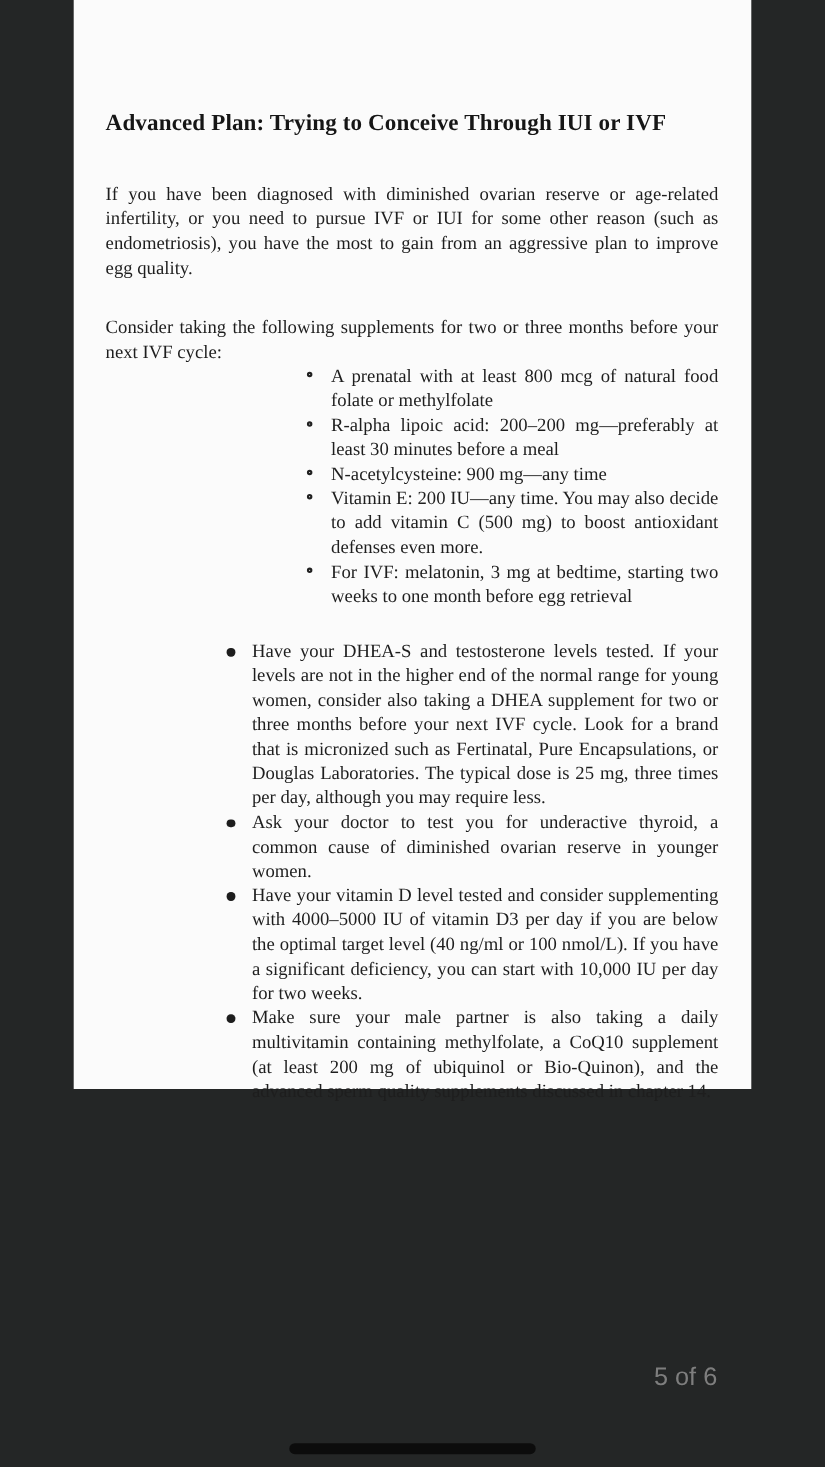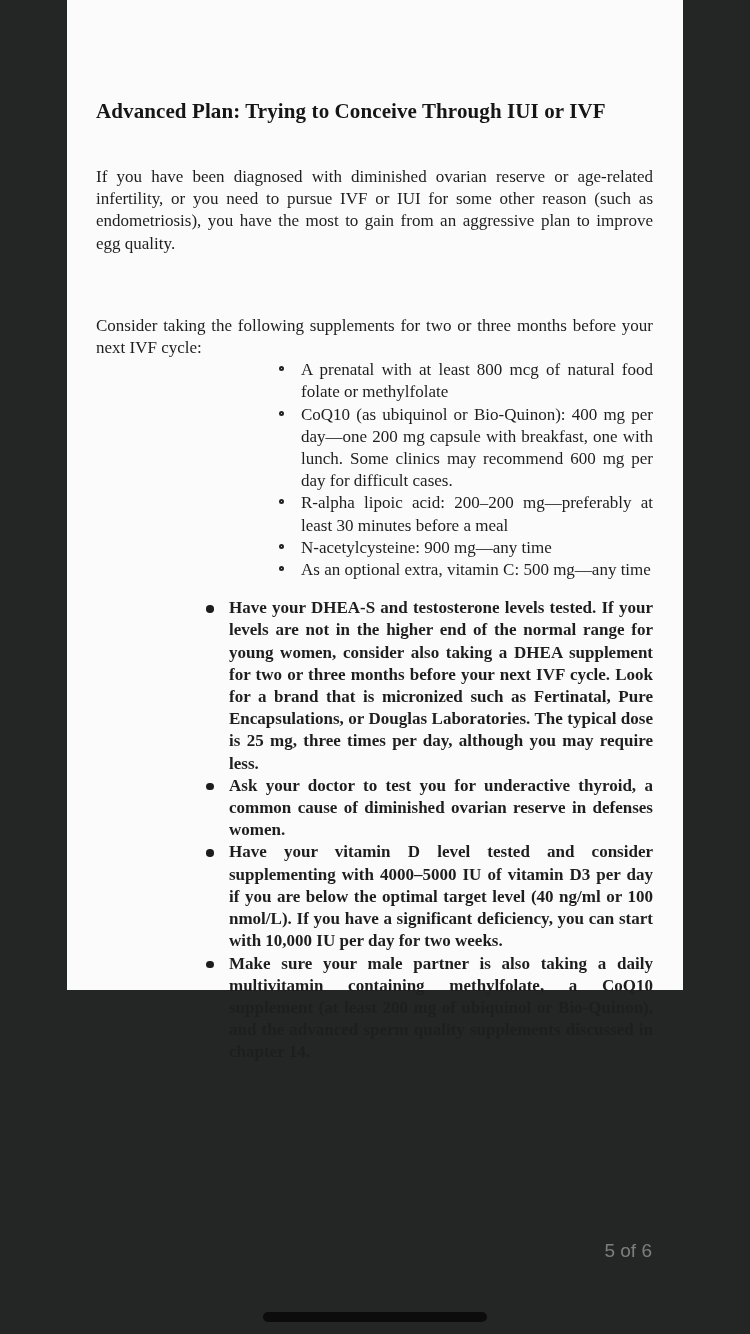--- a/index.html
+++ b/index.html
@@ -22,55 +22,55 @@
     font-size: 21px; line-height: 29px; font-weight: 700;
     color: #161616; letter-spacing: 0.1px;
     margin: 0 0 40px 0;
   }
 
   .para {
     font-size: 17px; line-height: 22.2px;
     text-align: justify;
     color: #1e1e1e;
   }
-  .para.intro { margin-bottom: 60px; }
+  .para.intro { margin-bottom: 32px; }
   .para.lead-in { margin-bottom: 0; margin-top: 26px; }
 
   ul.book-list { list-style: none; margin: 0; padding: 0; }
   ul.book-list li {
     position: relative;
     font-size: 17px; line-height: 22.2px;
     text-align: justify;
   }
 
   
   ul.supplement-list li { margin-left: 205px; }
   .bullet-circle {
     position: absolute; left: -22px; top: 7px;
     width: 5px; height: 5px;
     border: 2.2px solid #212121; border-radius: 50%;
     background: transparent;
   }
 
   
-  ul.advice-list { margin-top: 16px; font-weight: bold; }
+  ul.advice-list { margin-top: 28px; }
   ul.advice-list li { margin-left: 133px; }
   .bullet-disc {
     position: absolute; left: -23px; top: 8px;
     width: 7.5px; height: 7.5px;
     border-radius: 50%;
     background: #1d1d1d;
   }
 
   .li-text { display: block; }
 
   .page-indicator {
     position: absolute; right: 31px; top: 1240px;
     font-family: "Liberation Sans", sans-serif;
-    font-size: 19px; line-height: 22px;
+    font-size: 23px; line-height: 22px;
     color: #7e7e7e;
   }
 
   .home-indicator {
     position: absolute; left: 263px; top: 1312px;
     width: 224px; height: 10px;
     border-radius: 5px;
     background: #0c0c0c;
   }
 </style>
@@ -87,44 +87,44 @@
 
     <p class="para lead-in">Consider taking the following supplements for two or three months before your next IVF cycle:</p>
 
     <ul class="book-list supplement-list">
       <li>
         <span class="bullet-circle"></span>
         <span class="li-text">A prenatal with at least 800 mcg of natural food folate or methylfolate</span>
       </li>
       <li>
         <span class="bullet-circle"></span>
-        <span class="li-text">CoQ10 (as ubiquinol or Bio-Quinon): 400 mg per day—one 200 mg capsule with breakfast, one with lunch. Some clinics may recommend 600 mg per day for difficult cases.</span>
-      </li>
-      <li>
-        <span class="bullet-circle"></span>
         <span class="li-text">R-alpha lipoic acid: 200–200 mg—preferably at least 30 minutes before a meal</span>
       </li>
       <li>
         <span class="bullet-circle"></span>
         <span class="li-text">N-acetylcysteine: 900 mg—any time</span>
       </li>
       <li>
         <span class="bullet-circle"></span>
-        <span class="li-text">As an optional extra, vitamin C: 500 mg—any time</span>
+        <span class="li-text">Vitamin E: 200 IU—any time. You may also decide to add vitamin C (500 mg) to boost antioxidant defenses even more.</span>
+      </li>
+      <li>
+        <span class="bullet-circle"></span>
+        <span class="li-text">For IVF: melatonin, 3 mg at bedtime, starting two weeks to one month before egg retrieval</span>
       </li>
     </ul>
 
     <ul class="book-list advice-list">
       <li>
         <span class="bullet-disc"></span>
         <span class="li-text">Have your DHEA-S and testosterone levels tested. If your levels are not in the higher end of the normal range for young women, consider also taking a DHEA supplement for two or three months before your next IVF cycle. Look for a brand that is micronized such as Fertinatal, Pure Encapsulations, or Douglas Laboratories. The typical dose is 25 mg, three times per day, although you may require less.</span>
       </li>
       <li>
         <span class="bullet-disc"></span>
-        <span class="li-text">Ask your doctor to test you for underactive thyroid, a common cause of diminished ovarian reserve in defenses women.</span>
+        <span class="li-text">Ask your doctor to test you for underactive thyroid, a common cause of diminished ovarian reserve in younger women.</span>
       </li>
       <li>
         <span class="bullet-disc"></span>
         <span class="li-text">Have your vitamin D level tested and consider supplementing with 4000–5000 IU of vitamin D3 per day if you are below the optimal target level (40 ng/ml or 100 nmol/L). If you have a significant deficiency, you can start with 10,000 IU per day for two weeks.</span>
       </li>
       <li>
         <span class="bullet-disc"></span>
         <span class="li-text">Make sure your male partner is also taking a daily multivitamin containing methylfolate, a CoQ10 supplement (at least 200 mg of ubiquinol or Bio-Quinon), and the advanced sperm quality supplements discussed in chapter 14.</span>
       </li>
     </ul>

